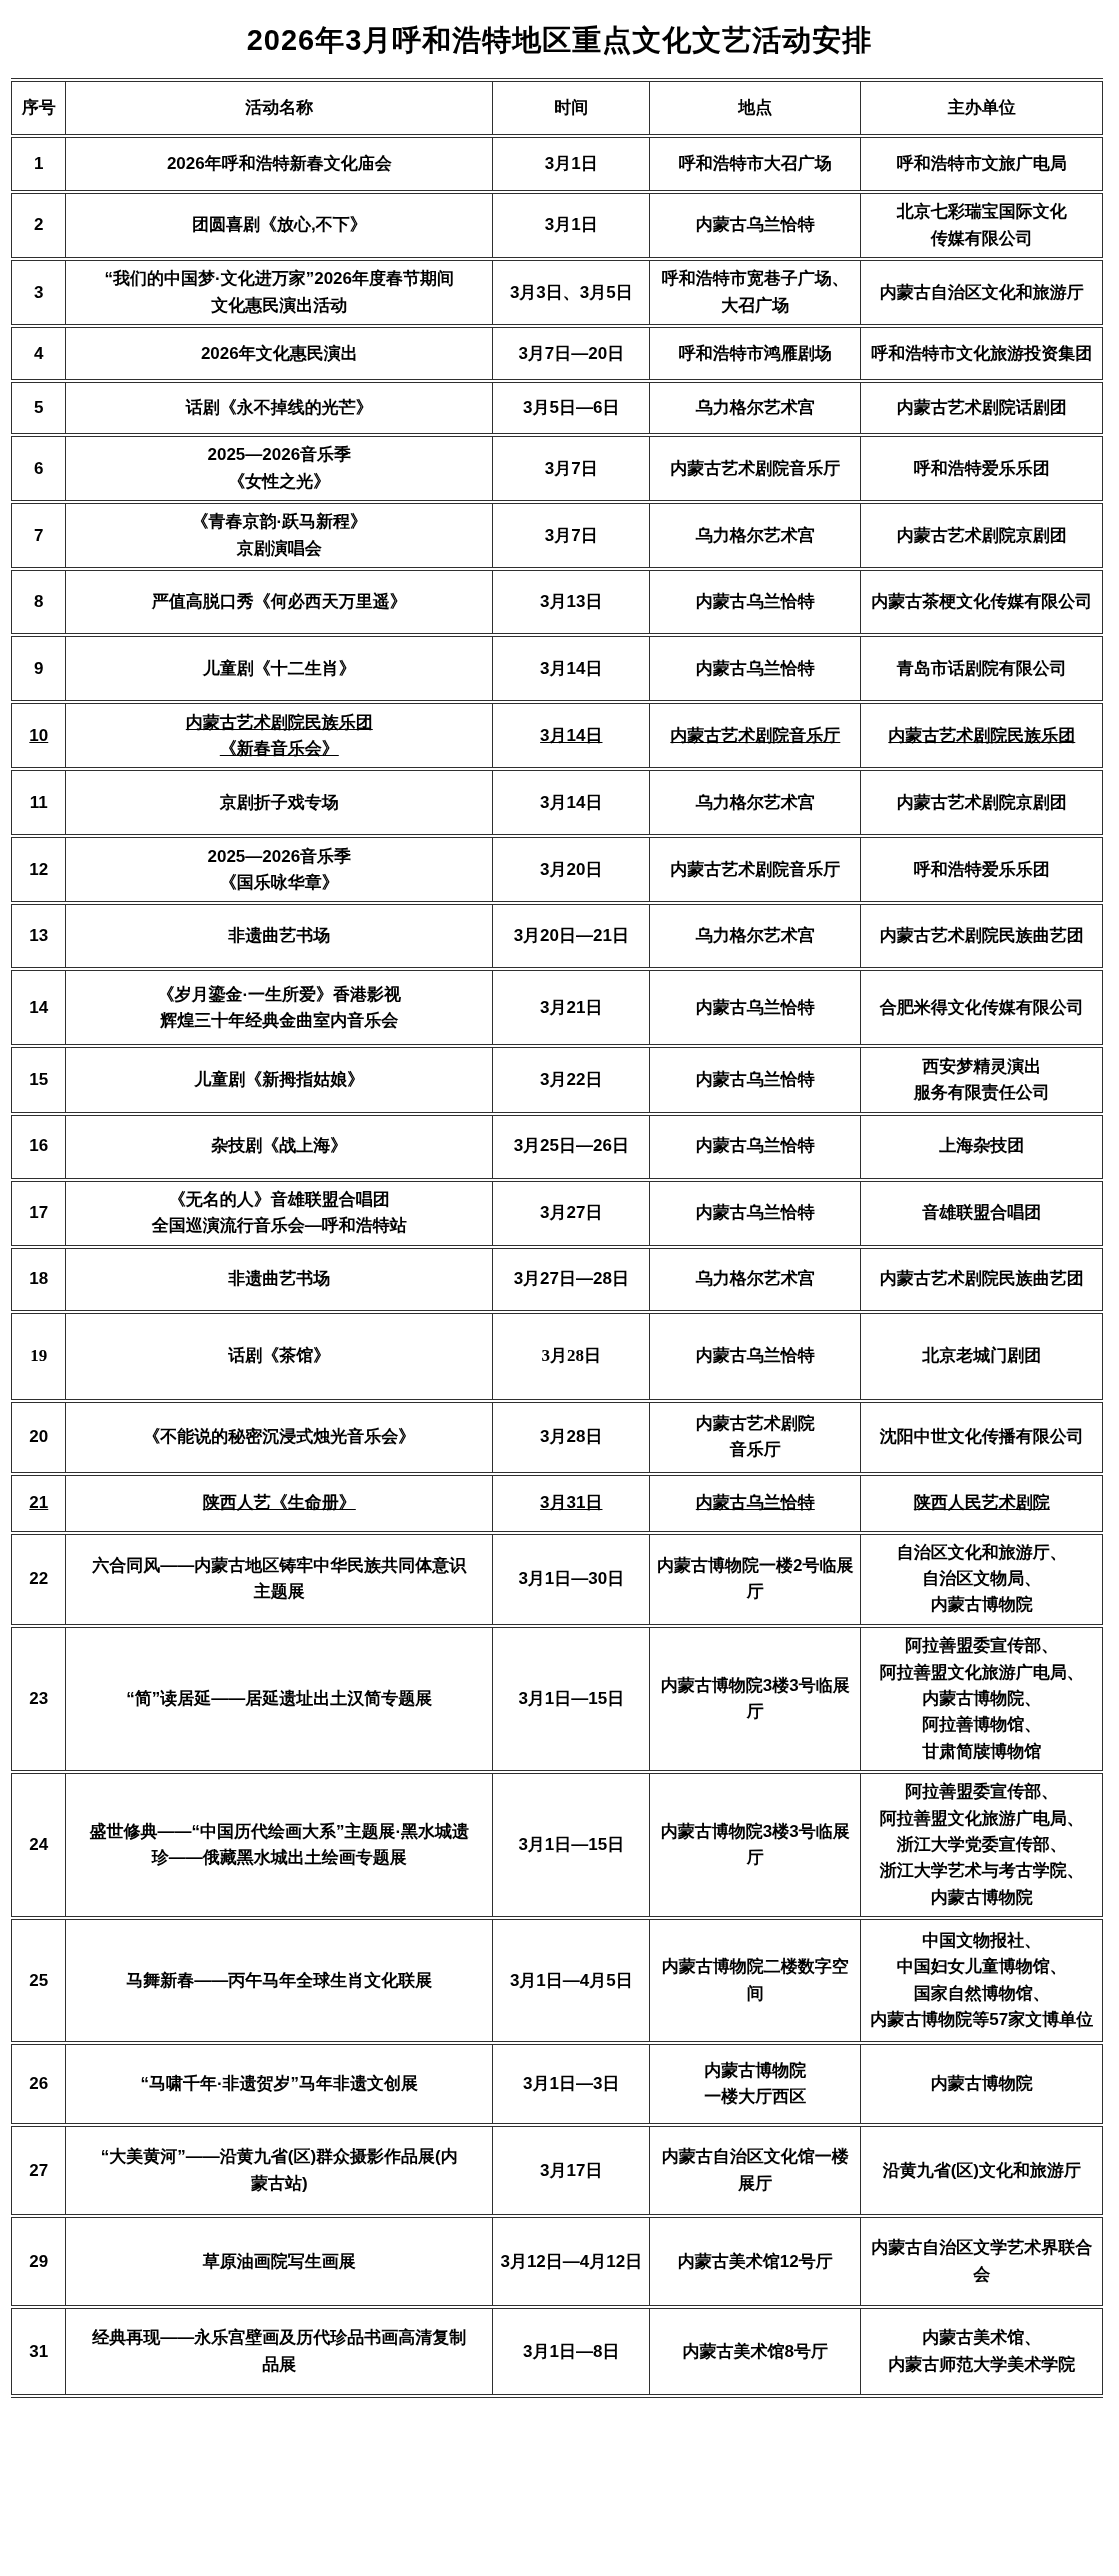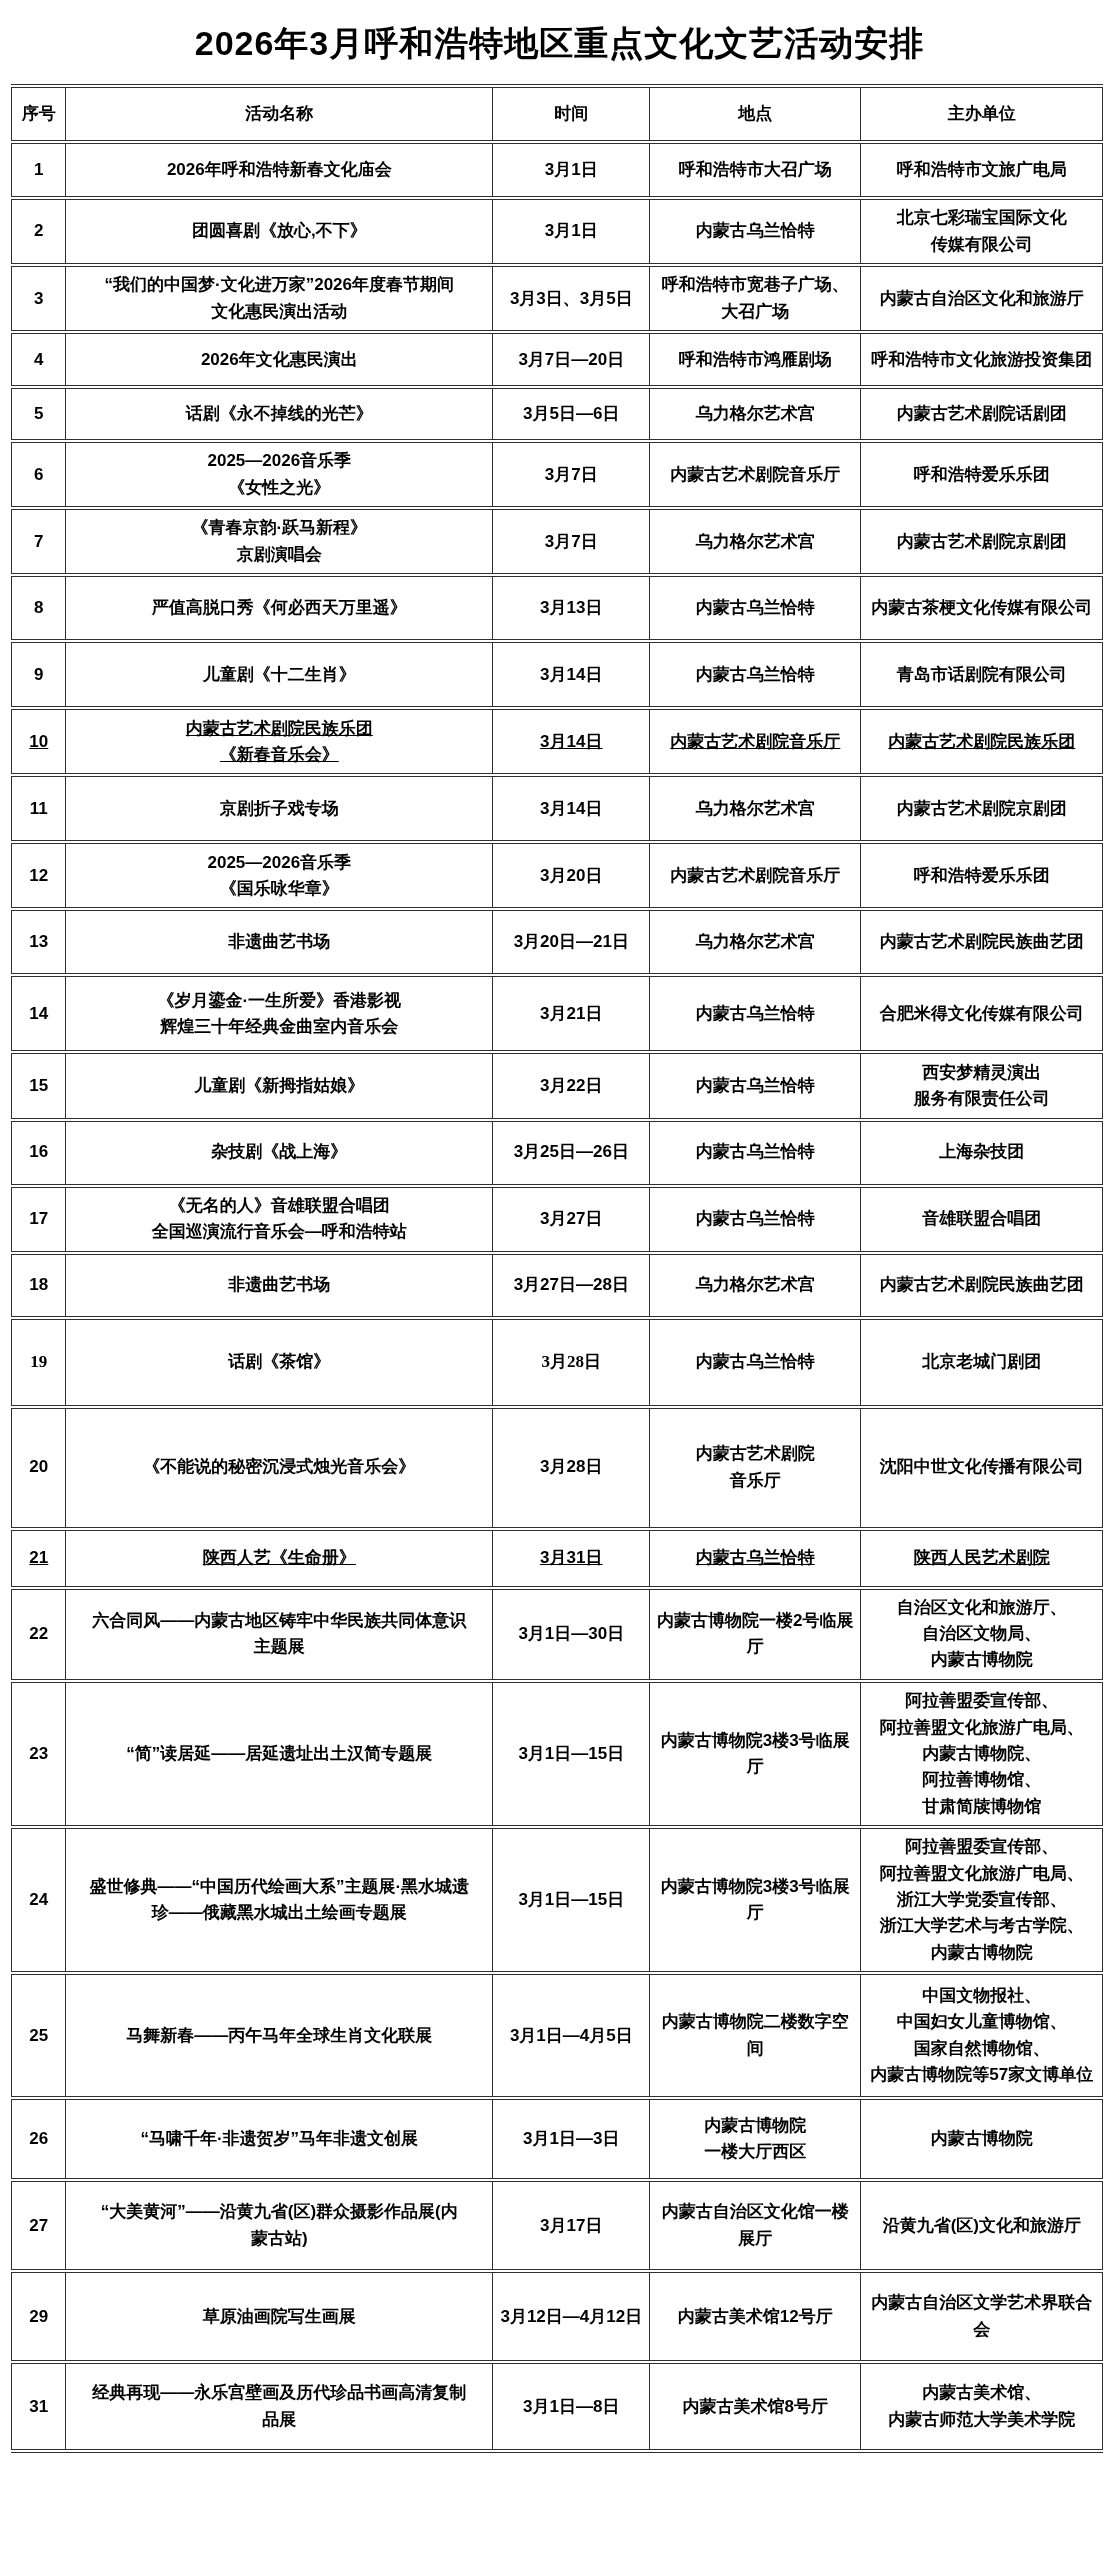--- a/index.html
+++ b/index.html
@@ -11,21 +11,21 @@
   }
   .page {
     width: 1119px;
     box-sizing: border-box;
     padding: 0 0 17.5px 0;
     background: #ffffff;
   }
   .page-title {
     margin: 20.6px 15.5px 17.5px 15.5px;
     text-align: center;
-    font-size: 34px;
+    font-size: 29px;
     font-weight: 700;
     letter-spacing: 1px;
     color: #000000;
   }
   table.schedule {
     border-collapse: collapse;
     table-layout: fixed;
     margin-left: 11.3px;
     width: 1091px;
     background: #ffffff;
@@ -213,21 +213,21 @@
     <td>乌力格尔艺术宫</td>
     <td>内蒙古艺术剧院民族曲艺团</td>
   </tr>
         <tr style="height: 89px; font-family: Liberation Serif, serif;">
     <td>19</td>
     <td>话剧《茶馆》</td>
     <td>3月28日</td>
     <td>内蒙古乌兰恰特</td>
     <td>北京老城门剧团</td>
   </tr>
-        <tr style="height: 122px;">
+        <tr style="height: 73px;">
     <td>20</td>
     <td>《不能说的秘密沉浸式烛光音乐会》</td>
     <td>3月28日</td>
     <td>内蒙古艺术剧院
 音乐厅</td>
     <td>沈阳中世文化传播有限公司</td>
   </tr>
         <tr style="height: 59px; text-decoration: underline;">
     <td>21</td>
     <td>陕西人艺《生命册》</td>

